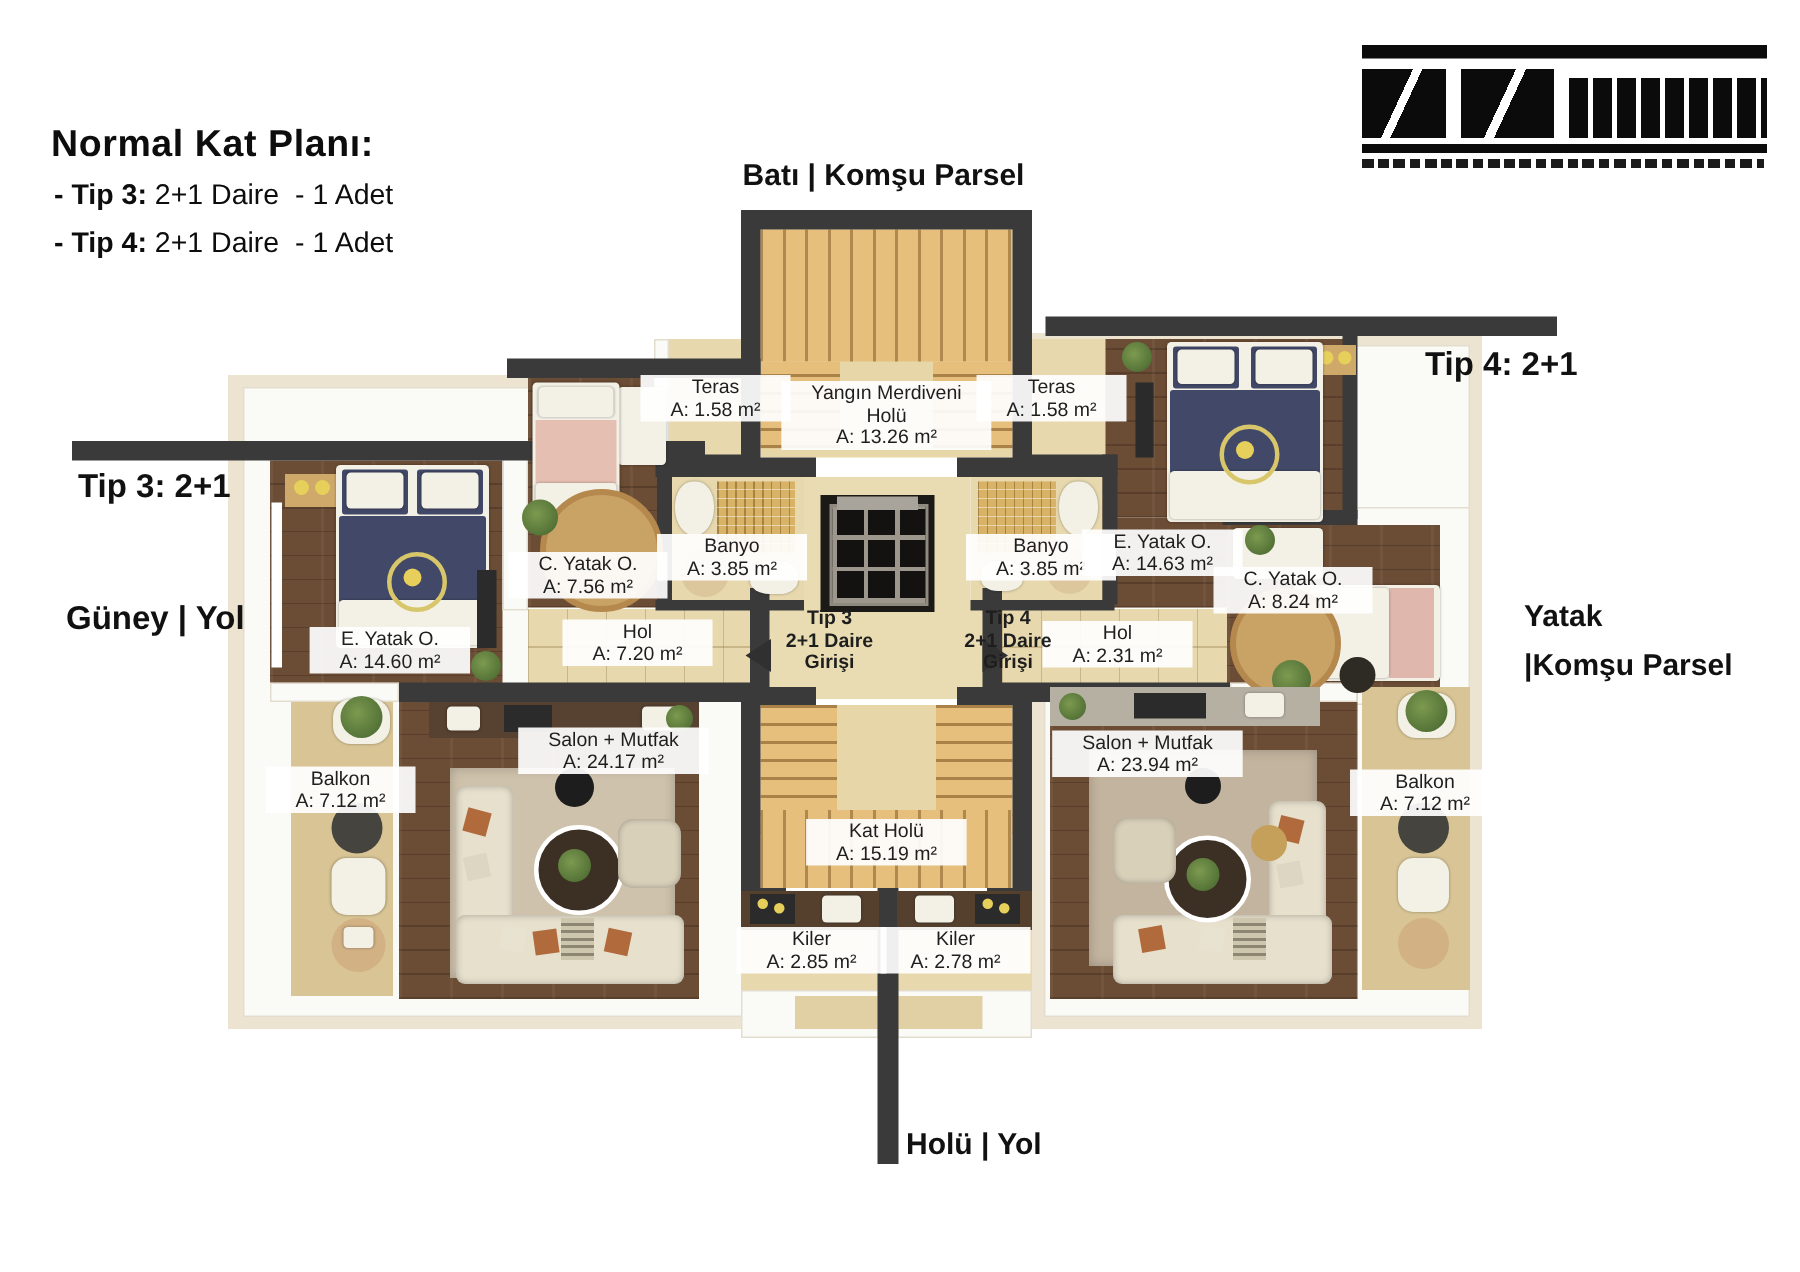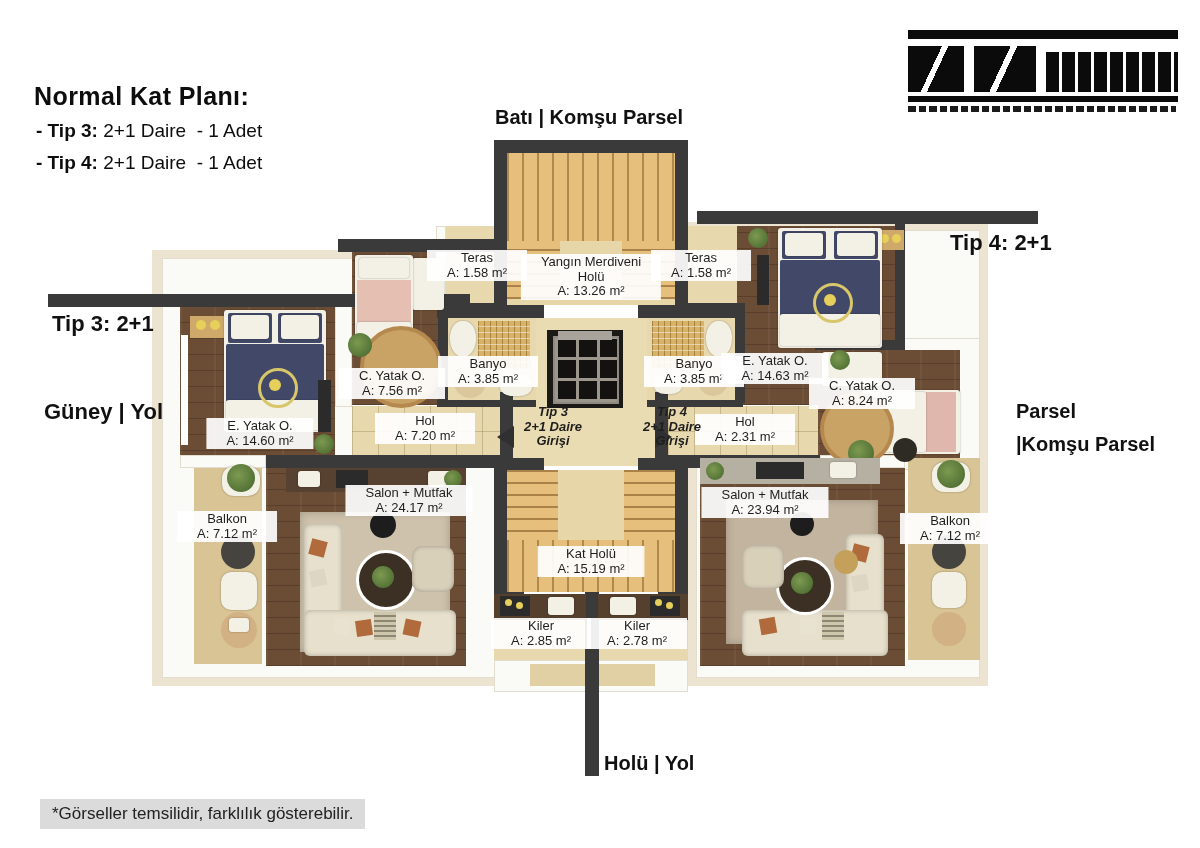--- a/index.html
+++ b/index.html
@@ -27,21 +27,21 @@
   .sofa{position:absolute;background:#e7e0cd;border-radius:6px;box-shadow:inset 0 0 5px rgba(0,0,0,.28);}
   .whf{position:absolute;background:#f3f0e6;border-radius:3px;box-shadow:0 0 2px rgba(0,0,0,.35);}
   .navy{position:absolute;background:#424968;border-radius:2px;}
   .circ{border-radius:50%;}
   .plant{position:absolute;background:radial-gradient(circle at 40% 40%,#7d9a50,#43632c);border-radius:50%;}
   .gold{position:absolute;background:#e6cf5a;border-radius:50%;}
   .dark{position:absolute;background:#2b2b2b;}
   .lbl{position:absolute;transform:translateX(-50%);background:rgba(255,255,255,.92);
        color:#1e1e1e;font-size:13px;line-height:1.13;text-align:center;padding:1px 20px;white-space:nowrap;}
   .lbl span{display:block;}
-  .nobg{background:none;font-weight:700;font-style:italic;}
+  .nobg{background:none;font-weight:700;}
   .dir{position:absolute;font-weight:700;font-size:20px;color:#111;white-space:nowrap;}
   .marker{position:absolute;font-weight:700;font-size:22px;color:#111;white-space:nowrap;}
   .tri-l{position:absolute;width:0;height:0;border-top:11px solid transparent;
          border-bottom:11px solid transparent;border-right:17px solid #303030;}
   .tri-r{position:absolute;width:0;height:0;border-top:11px solid transparent;
          border-bottom:11px solid transparent;border-left:17px solid #303030;}
   .title{position:absolute;font-size:25px;font-weight:700;color:#0d0d0d;letter-spacing:.4px;}
   .hitem{position:absolute;font-size:19px;color:#0d0d0d;}
   .hitem b{font-weight:700;}
   .foot{position:absolute;background:#dbdbdb;padding:5px 12px;font-size:17px;color:#222;white-space:nowrap;}
@@ -354,19 +354,18 @@
   </div>
   <div class="lbl" style="left:637px;top:618px;">
     <span>Kiler</span>
     <span>A: 2.78 m²</span>
   </div>
 
   <div class="dir" style="left:589px;top:106px;transform:translateX(-50%);">Batı | Komşu Parsel</div>
   <div class="marker" style="left:950px;top:230px;">Tip 4: 2+1</div>
   <div class="marker" style="left:52px;top:311px;">Tip 3: 2+1</div>
   <div class="dir" style="left:44px;top:399px;font-size:22px;text-align:center;">Güney | Yol</div>
-  <div class="dir" style="left:1016px;top:400px;">Parsel</div>
+  <div class="dir" style="left:1016px;top:400px;">Yatak</div>
   <div class="dir" style="left:1016px;top:433px;">|Komşu Parsel</div>
   <div class="dir" style="left:604px;top:752px;">Holü | Yol</div>
 
-  <div class="foot" style="left:40px;top:799px;">*Görseller temsilidir, farklılık gösterebilir.</div>
 
 </div>
 
 </body></html>

